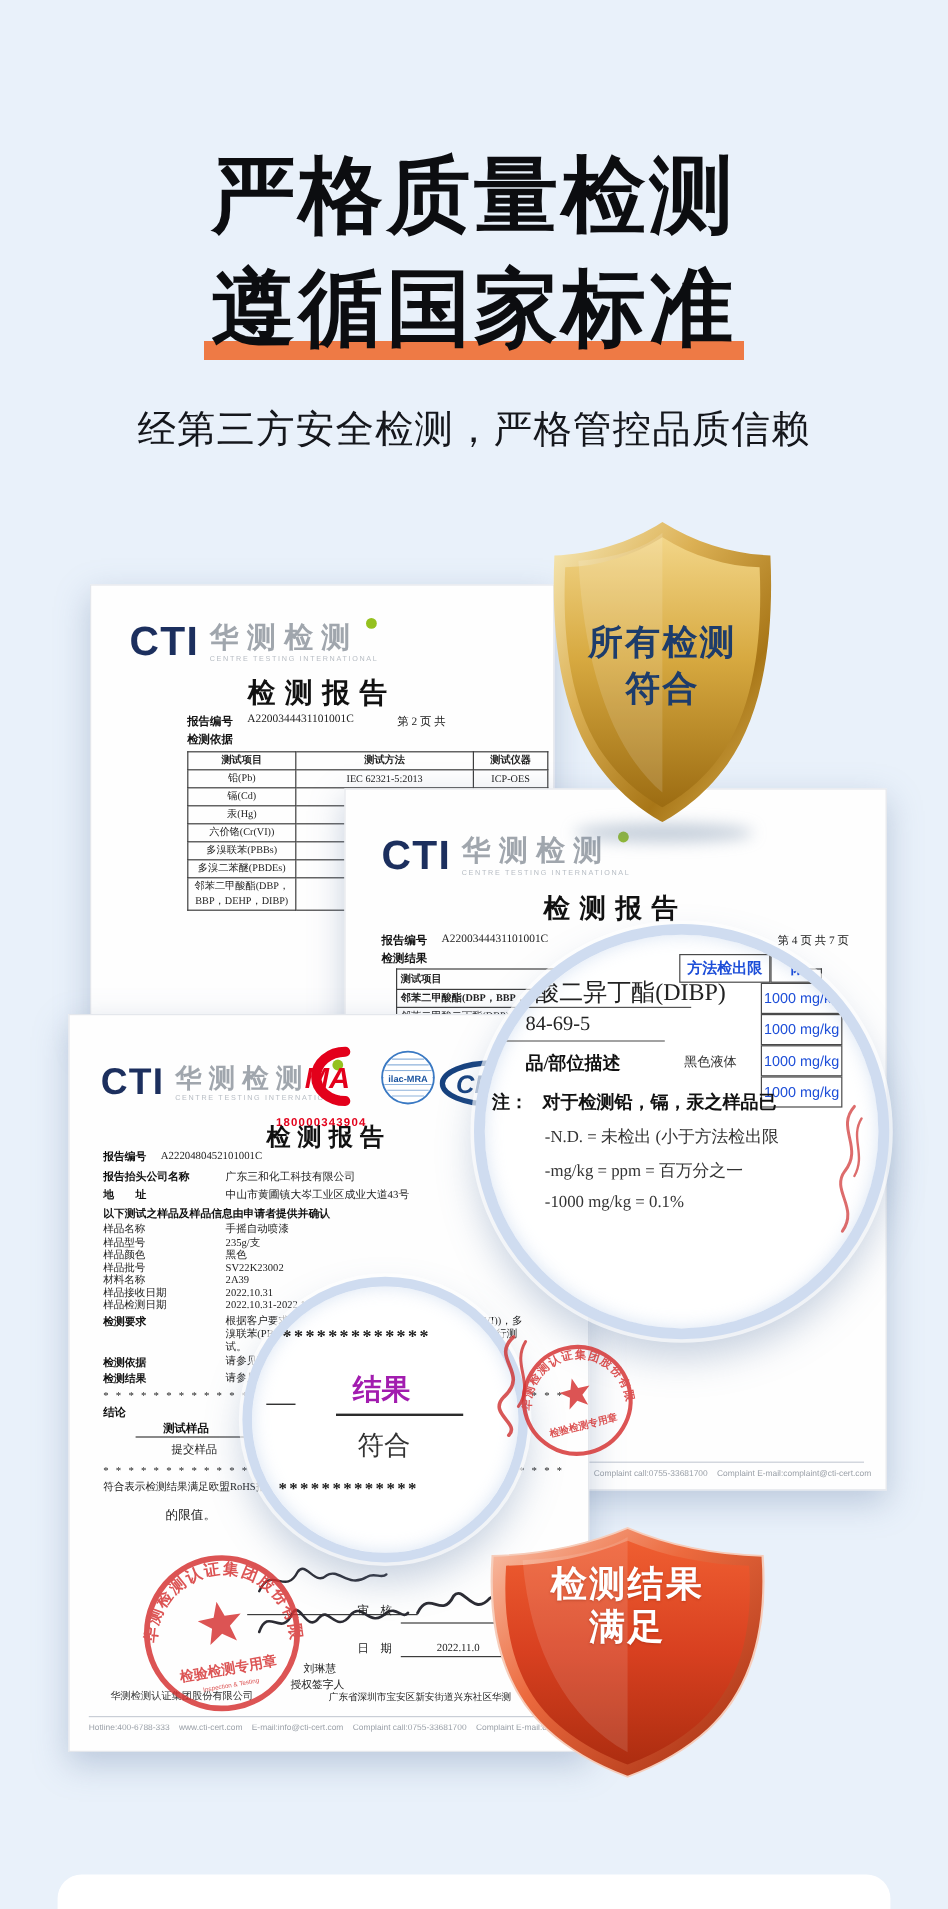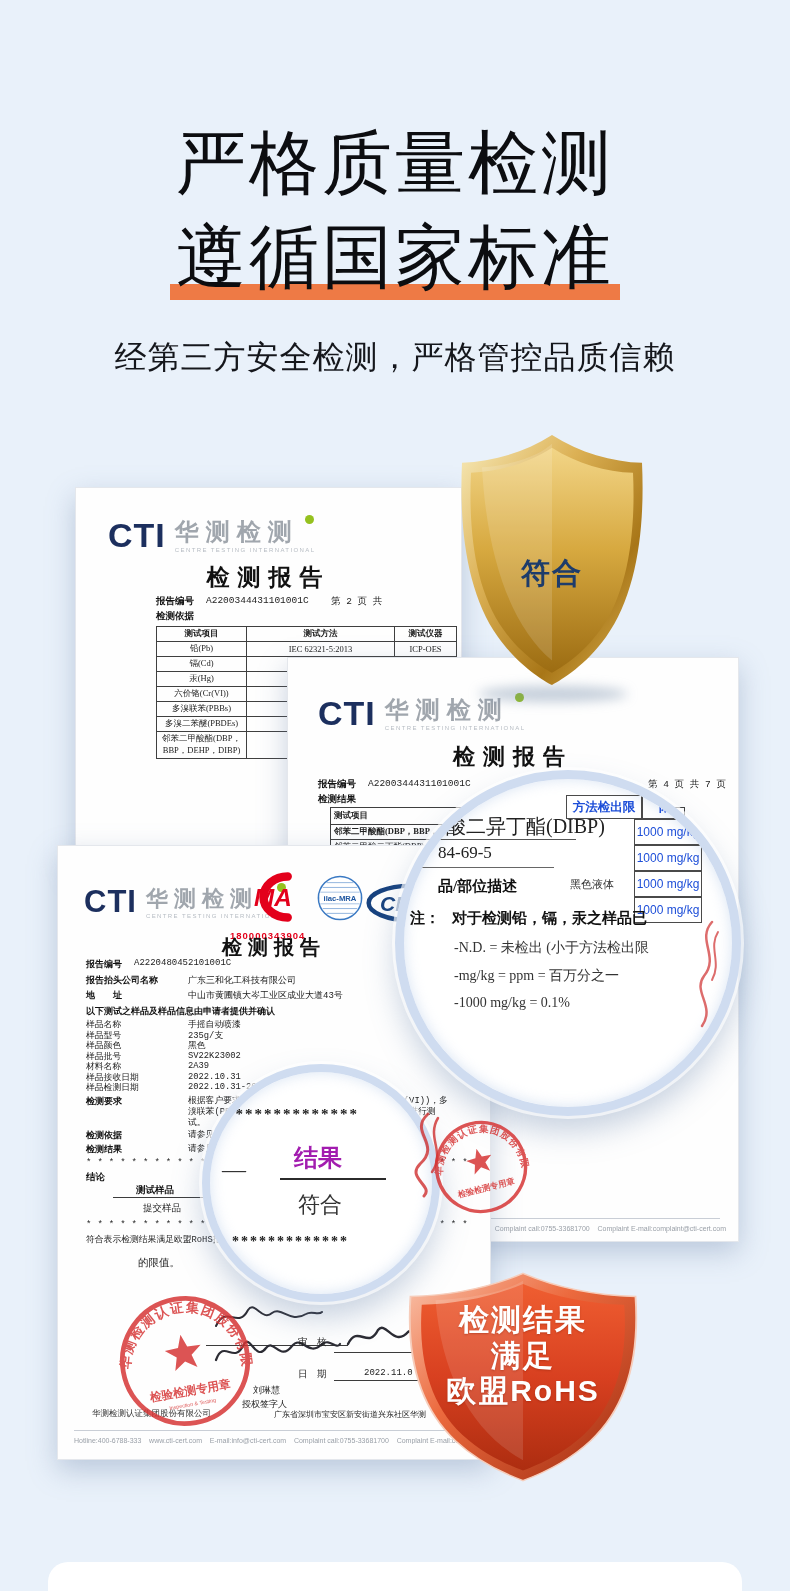--- a/index.html
+++ b/index.html
@@ -4,41 +4,41 @@
 <style>
   html,body{margin:0;padding:0}
   body{width:790px;height:1591px;position:relative;background:#e9f1fa;
        font-family:"Liberation Sans",sans-serif;overflow:hidden}
   .abs{position:absolute}
   .serif{font-family:"Liberation Serif",serif}
   .bold{font-weight:bold}
 
   
   .title-line{position:absolute;left:0;width:100%;text-align:center;
-    font-weight:400;font-size:70px;letter-spacing:3px;color:#0c0d10;line-height:1}
+    font-weight:700;font-size:70px;letter-spacing:3px;color:#0c0d10;line-height:1}
   .hl{background:linear-gradient(to top,#ee7a45 0 19%,transparent 19%);padding:0 6px 4px 6px}
   .subtitle{position:absolute;left:0;width:100%;text-align:center;
     font-size:32px;color:#15171c;letter-spacing:1px}
 
   
   .card{position:absolute;background:#fefefe;border:1px solid #e4e7ec;
     box-shadow:0 10px 26px rgba(110,135,170,.38)}
 
   
   .cti{position:absolute;display:flex;align-items:flex-start;gap:9px}
   .cti .mark{font-size:34px;font-weight:800;color:#1c2f5e;line-height:.92;position:relative;letter-spacing:1px}
   .cti .dot{position:absolute;width:9px;height:9px;border-radius:50%;background:#95c11f;right:1px;top:-5px}
   .cti .cn{font-size:24px;color:#a0a6ad;letter-spacing:7px;font-weight:600;line-height:1}
   .cti .en{font-size:6px;color:#b6bcc3;letter-spacing:1.4px;margin-top:3px}
 
   .rtitle{position:absolute;left:0;right:0;text-align:center;font-weight:bold;
     font-family:"Liberation Serif",serif;color:#111}
 
   .m-lab{position:absolute;font-family:"Liberation Serif",serif;font-weight:bold;font-size:9.5px;color:#111}
-  .m-val{position:absolute;font-family:Liberation Mono, monospace;font-size:9.5px;color:#222}
+  .m-val{position:absolute;font-family:Liberation Serif, serif;font-size:9.5px;color:#222}
   .s9{font-size:8.8px}
 
   table.ctable{border-collapse:collapse;table-layout:fixed;position:absolute;
     font-family:"Liberation Serif",serif;color:#222}
   table.ctable td{border:1px solid #3f3f3f;font-size:8.5px;text-align:center;
     padding:1px 3px;overflow:hidden}
   table.ctable td.left{text-align:left}
 
   .hairline{position:absolute;border-top:1px solid #c9ced6}
   .foot{position:absolute;font-size:7px;color:#9aa0a8;white-space:pre}
@@ -385,20 +385,21 @@
           <stop offset="0.45" stop-color="#d7a940"></stop>
         <stop offset="1" stop-color="#9c6c12"></stop>
       </linearGradient>
     </defs>
     <path d="M100 8 C128 24 160 32 190 33 C193 92 185 150 154 189 C134 214 110 227 100 232 C90 227 66 214 46 189 C15 150 7 92 10 33 C40 32 72 24 100 8 Z" fill="url(#gRim)"></path>
     <g transform="translate(100,122) scale(0.9) translate(-100,-122)">
       <path d="M100 8 C128 24 160 32 190 33 C193 92 185 150 154 189 C134 214 110 227 100 232 C90 227 66 214 46 189 C15 150 7 92 10 33 C40 32 72 24 100 8 Z" fill="url(#gIn)"></path>
     </g>
     <path d="M30 37 C70 34 90 24 100 16 L100 210 C60 180 35 120 30 37 Z" fill="#fff" opacity="0.14"></path>
   </svg>
+  <div class="shield-text gold-t" style="top:90px">所有检测</div>
   <div class="shield-text gold-t" style="top:128px">符合</div>
 </div>
 
 <div class="shield-wrap" style="left:398px;top:1266px;width:250px;height:222px;z-index:45">
   <svg width="250" height="222" viewBox="0 0 200 240" preserveAspectRatio="none">
     <defs>
       <linearGradient id="rRim" x1="0" y1="0" x2="1" y2="1">
         <stop offset="0" stop-color="#f9c3ab"></stop>
           <stop offset="0.4" stop-color="#ec6a3e"></stop>
         <stop offset="1" stop-color="#9e2a0e"></stop>
@@ -410,16 +411,15 @@
       </linearGradient>
     </defs>
     <path d="M100 8 C128 24 160 32 190 33 C193 92 185 150 154 189 C134 214 110 227 100 232 C90 227 66 214 46 189 C15 150 7 92 10 33 C40 32 72 24 100 8 Z" fill="url(#rRim)" stroke="#f6cdbb" stroke-width="1.5"></path>
     <g transform="translate(100,122) scale(0.9) translate(-100,-122)">
       <path d="M100 8 C128 24 160 32 190 33 C193 92 185 150 154 189 C134 214 110 227 100 232 C90 227 66 214 46 189 C15 150 7 92 10 33 C40 32 72 24 100 8 Z" fill="url(#rIn)"></path>
     </g>
     <path d="M30 37 C70 34 90 24 100 16 L100 210 C60 180 35 120 30 37 Z" fill="#fff" opacity="0.12"></path>
   </svg>
   <div class="shield-text red-t" style="top:34px">检测结果</div>
   <div class="shield-text red-t" style="top:70px">满足</div>
-  <div class="shield-text red-t" style="top:105px">欧盟RoHS</div>
 </div>
 
 <div class="bottom-panel" style="left:48px;top:1562px;width:694px;height:29px;z-index:5"></div>
 
 </body></html>

